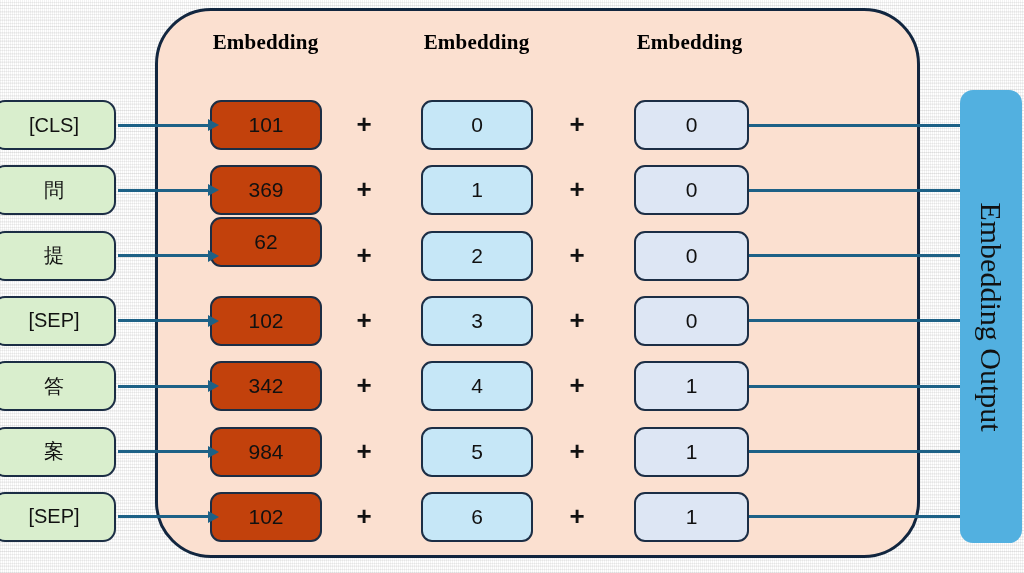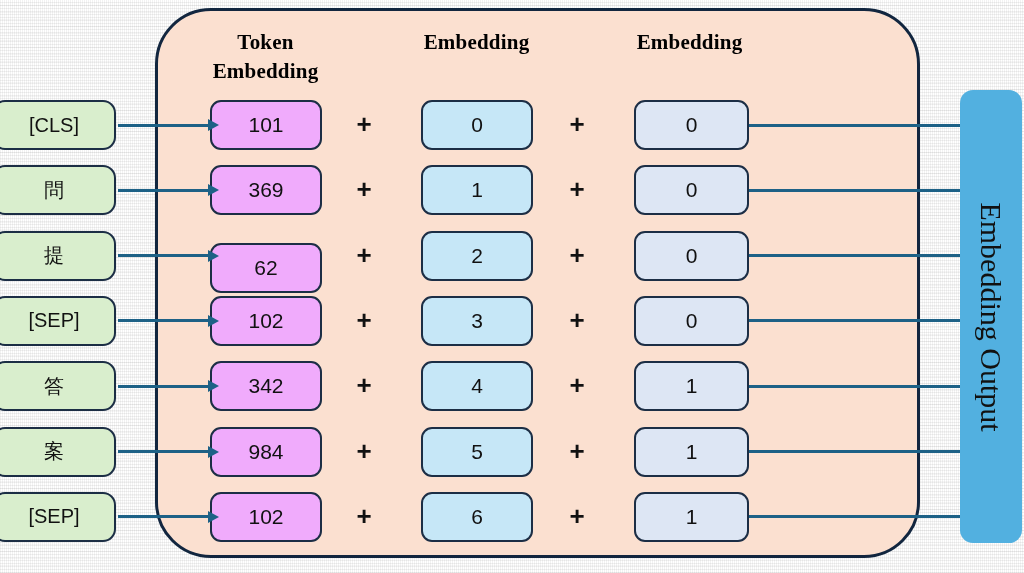--- a/index.html
+++ b/index.html
@@ -61,21 +61,21 @@
     justify-content: center;
     font-family: "Liberation Sans", sans-serif;
     font-size: 21px;
     color: #111111;
   }
   .token-box {
     background: #d9eecd;
     border-radius: 13px;
     font-size: 20px;
   }
-  .tokemb-box { background: #f0abfc; }
+  .tokemb-box { background: #c2410c; }
   .posemb-box { background: #c6e7f7; }
   .segemb-box { background: #dde6f4; }
 
   .plus {
     position: absolute;
     font-family: "Liberation Sans", sans-serif;
     font-weight: bold;
     font-size: 26px;
     color: #111111;
     text-align: center;
@@ -120,21 +120,20 @@
 </head>
 <body>
 
 <div id="stage">
 
   <div id="bg-texture"></div>
 
   <div id="panel"></div>
 
   <div class="col-header" style="left:193px; top:28px; width:145px;">
-    <div>Token</div>
     <div>Embedding</div>
   </div>
   <div class="col-header" style="left:404px; top:28px; width:145px;">
     <div>Embedding</div>
   </div>
   <div class="col-header" style="left:617px; top:28px; width:145px;">
     <div>Embedding</div>
   </div>
 
   <div id="rows-layer">
@@ -170,21 +169,21 @@
       </div>
       <div class="conn" style="left: 118px; top: 188.8px; width: 92px;"></div>
       <div class="arrowhead" style="left: 208px; top: 184.3px;"></div>
       <div class="conn" style="left: 749px; top: 188.8px; width: 213px;"></div>
       <div class="arrowhead" style="left: 960px; top: 184.3px;"></div>
       <div class="plus" style="left: 350px; top: 176.3px; width: 28px;">+</div>
       <div class="plus" style="left: 563px; top: 176.3px; width: 28px;">+</div>
       <div class="vbox token-box" style="left: -8px; top: 230.6px; width: 124px; height: 50px;">
         <span>提</span>
       </div>
-      <div class="vbox tokemb-box" style="left: 210px; top: 243px; width: 112px; height: 50px;">
+      <div class="vbox tokemb-box" style="left: 210px; top: 217px; width: 112px; height: 50px;">
         <span>62</span>
       </div>
       <div class="vbox posemb-box" style="left: 421px; top: 230.6px; width: 112px; height: 50px;">
         <span>2</span>
       </div>
       <div class="vbox segemb-box" style="left: 634px; top: 230.6px; width: 115px; height: 50px;">
         <span>0</span>
       </div>
       <div class="conn" style="left: 118px; top: 254.1px; width: 92px;"></div>
       <div class="arrowhead" style="left: 208px; top: 249.6px;"></div>

